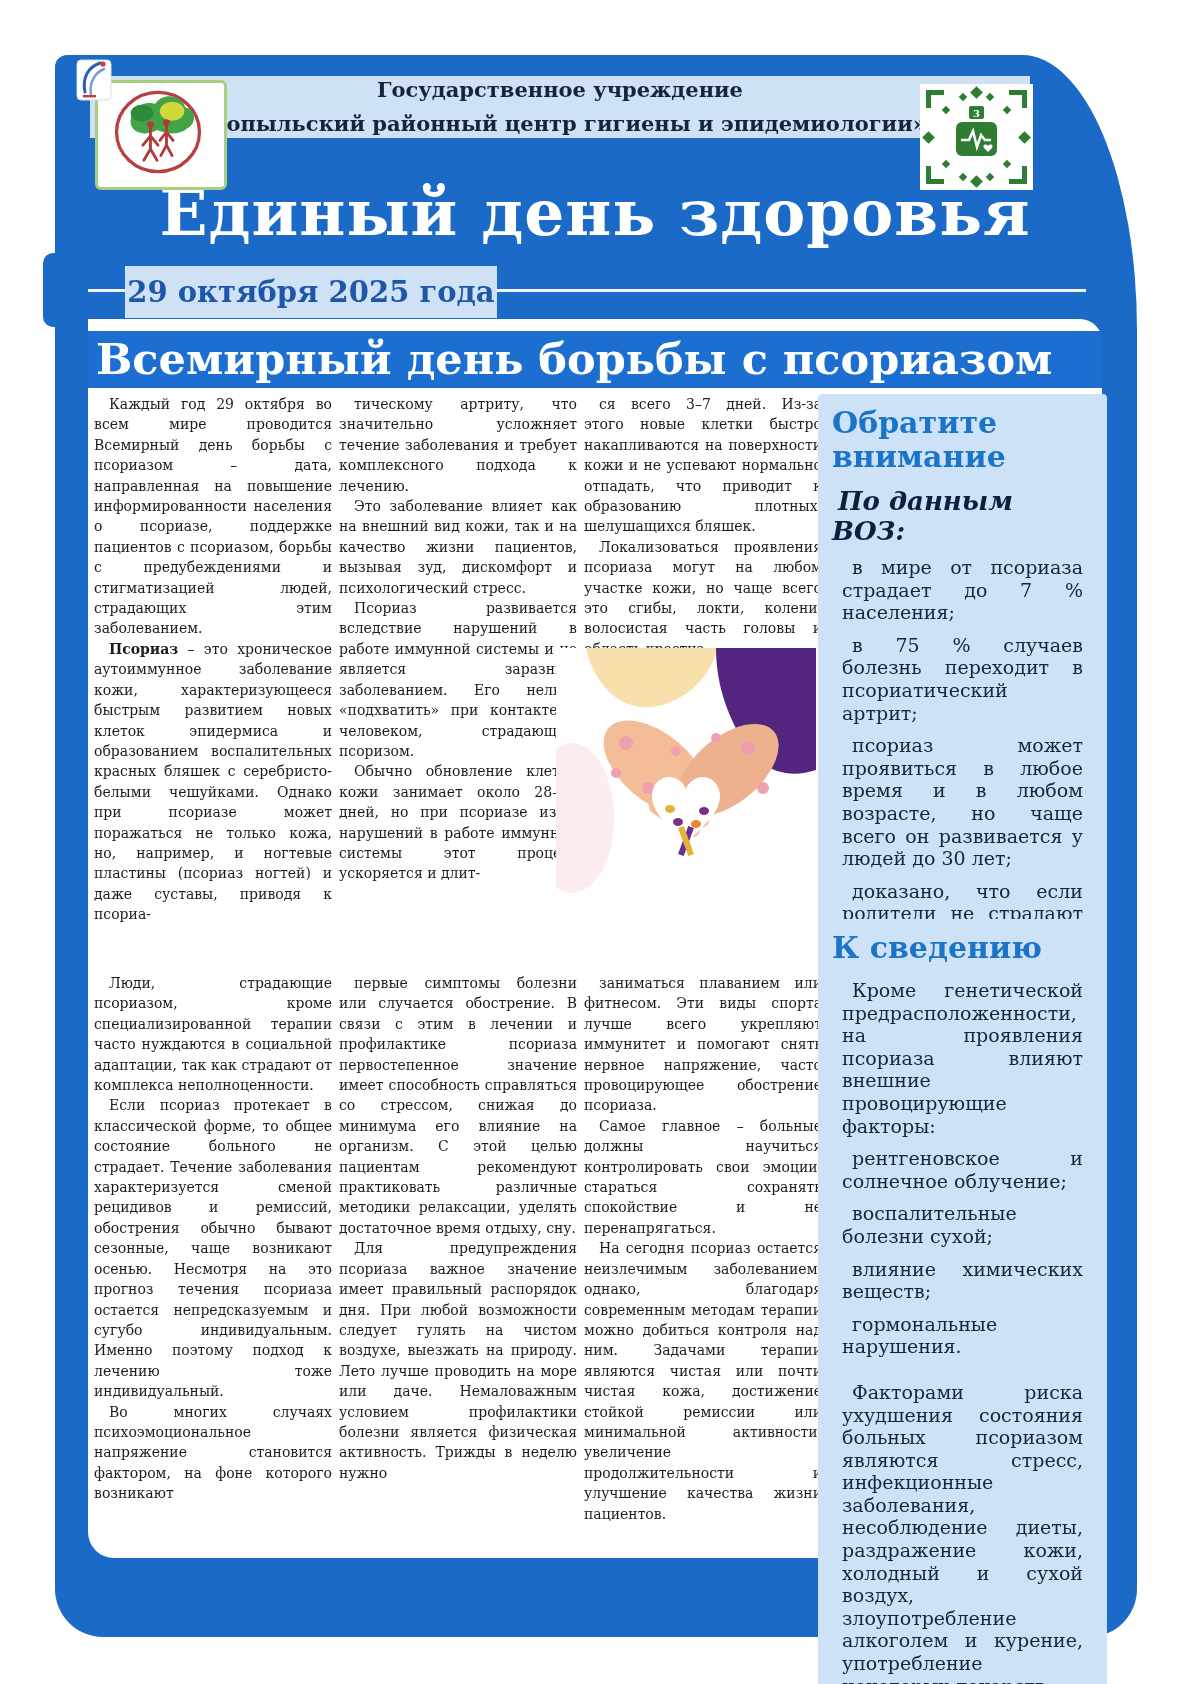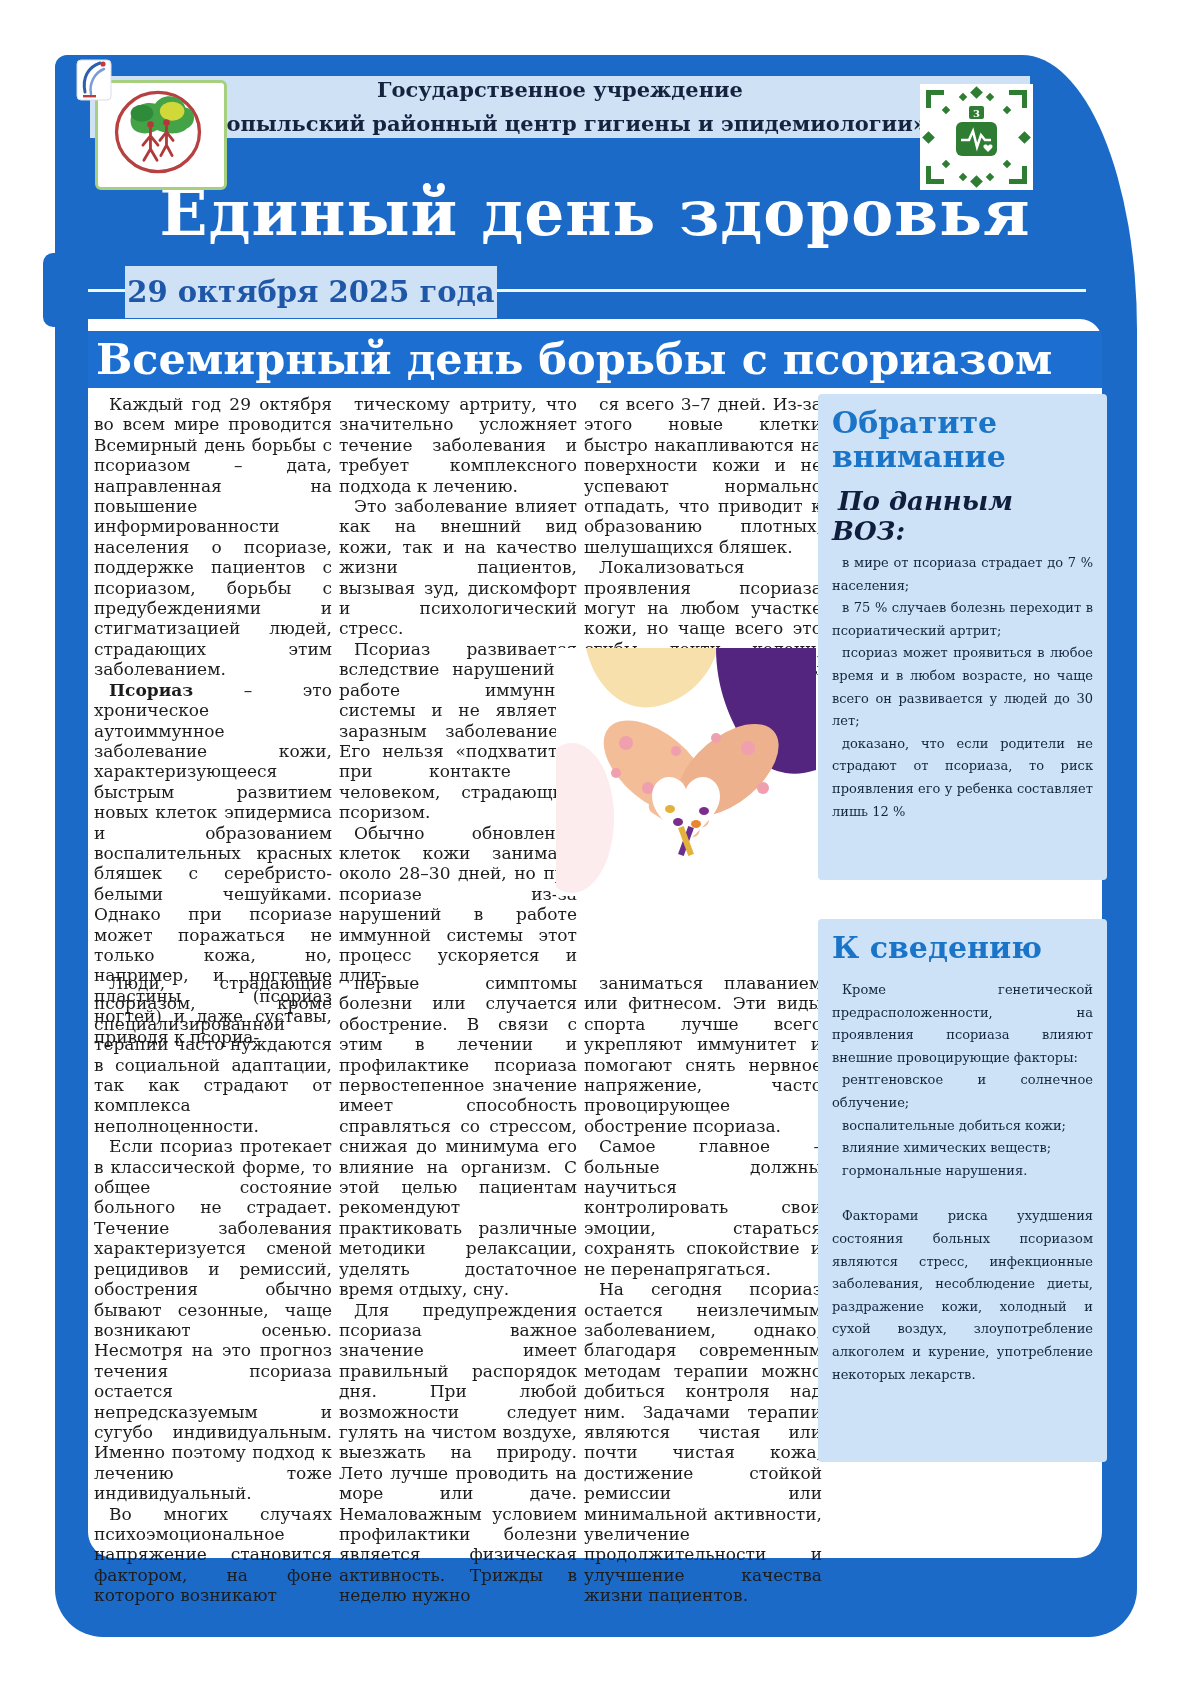--- a/index.html
+++ b/index.html
@@ -27,34 +27,34 @@
               background:rgba(255,255,255,.95);z-index:2;}
   .date-badge{position:absolute;left:125px;top:266px;width:372px;height:52px;background:#cfe1f5;
               z-index:3;text-align:center;line-height:52px;font-size:29px;font-weight:bold;color:#1f57a8;}
   
   .section-bar{position:absolute;background:#1c6fd0;color:#ffffff;font-weight:bold;z-index:2;
                font-size:43px;line-height:57px;padding-left:8px;box-sizing:border-box;white-space:nowrap;}
   .bar1{left:88px;top:331px;width:1014px;height:57px;}
   .bar2{left:88px;top:903px;width:702px;height:56px;}
   
   .col{position:absolute;width:238px;z-index:2;text-align:justify;color:#1c1c1c;
-       font-size:17px;line-height:20.4px;}
+       font-size:14px;line-height:20.4px;}
   .col p{margin:0;text-indent:15px;}
   .s1{top:394px;} .s2{top:973px;}
   .c1{left:94px;} .c2{left:339px;} .c3{left:584px;}
   
   .sidebar{position:absolute;left:818px;width:289px;background:#cde1f7;z-index:2;
            box-sizing:border-box;padding:12px 14px;border-radius:4px;}
   .sb1{top:394px;min-height:486px;}
   .sb2{top:919px;min-height:543px;}
   .sidebar .sb-title{color:#1a74c8;font-size:30px;font-weight:bold;line-height:34px;margin:0 0 4px 0;}
   .sidebar .sb-sub{color:#0e1e3c;font-size:26px;font-weight:bold;font-style:italic;
                    margin:12px 0 6px 0;text-indent:6px;}
-  .sidebar p.item{margin:0;text-indent:10px;text-align:justify;color:#14253e;
-                  font-size:13px;line-height:22.6px;}
+  .sidebar p.item{margin:10px;text-indent:10px;text-align:justify;color:#14253e;
+                  font-size:19px;line-height:22.6px;}
   .sidebar p.outro{margin-top:23px;}
   
   .emblem{position:absolute;left:76px;top:58px;width:38px;height:44px;z-index:4;}
   .hands{position:absolute;left:556px;top:648px;width:260px;height:248px;z-index:2;}
   svg{display:block;}
 </style>
 </head>
 <body>
 
 <div class="page">
@@ -206,19 +206,19 @@
   <div class="col s2 c3">
     <p>заниматься плаванием или фитнесом. Эти виды спорта лучше всего укрепляют иммунитет и помогают снять нервное напряжение, часто провоцирующее обострение псориаза.</p>
     <p>Самое главное – больные должны научиться контролировать свои эмоции, стараться сохранять спокойствие и не перенапрягаться.</p>
     <p>На сегодня псориаз остается неизлечимым заболеванием, однако, благодаря современным методам терапии можно добиться контроля над ним. Задачами терапии являются чистая или почти чистая кожа, достижение стойкой ремиссии или минимальной активности, увеличение продолжительности и улучшение качества жизни пациентов.</p>
   </div>
 
   <div class="sidebar sb2">
     <p class="sb-title">К сведению</p>
     <p class="item" style="margin-top:14px;">Кроме генетической предрасположенности, на проявления псориаза влияют внешние провоцирующие факторы:</p>
     <p class="item">рентгеновское и солнечное облучение;</p>
-    <p class="item">воспалительные добиться кожи;</p>
+    <p class="item">воспалительные болезни сухой;</p>
     <p class="item">влияние химических веществ;</p>
     <p class="item">гормональные нарушения.</p>
     <p class="item outro">Факторами риска ухудшения состояния больных псориазом являются стресс, инфекционные заболевания, несоблюдение диеты, раздражение кожи, холодный и сухой воздух, злоупотребление алкоголем и курение, употребление некоторых лекарств.</p>
   </div>
 
 </div>
 
 </body></html>

